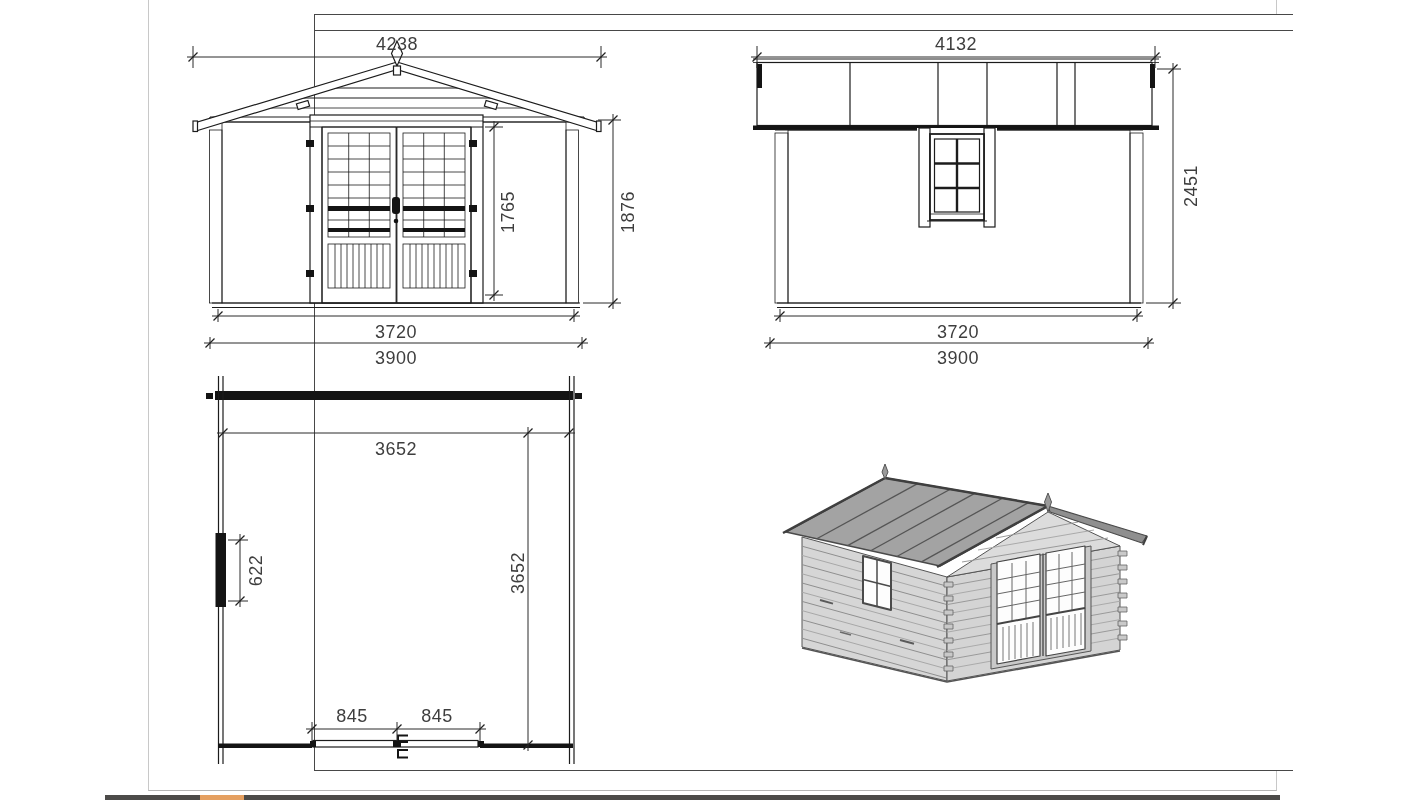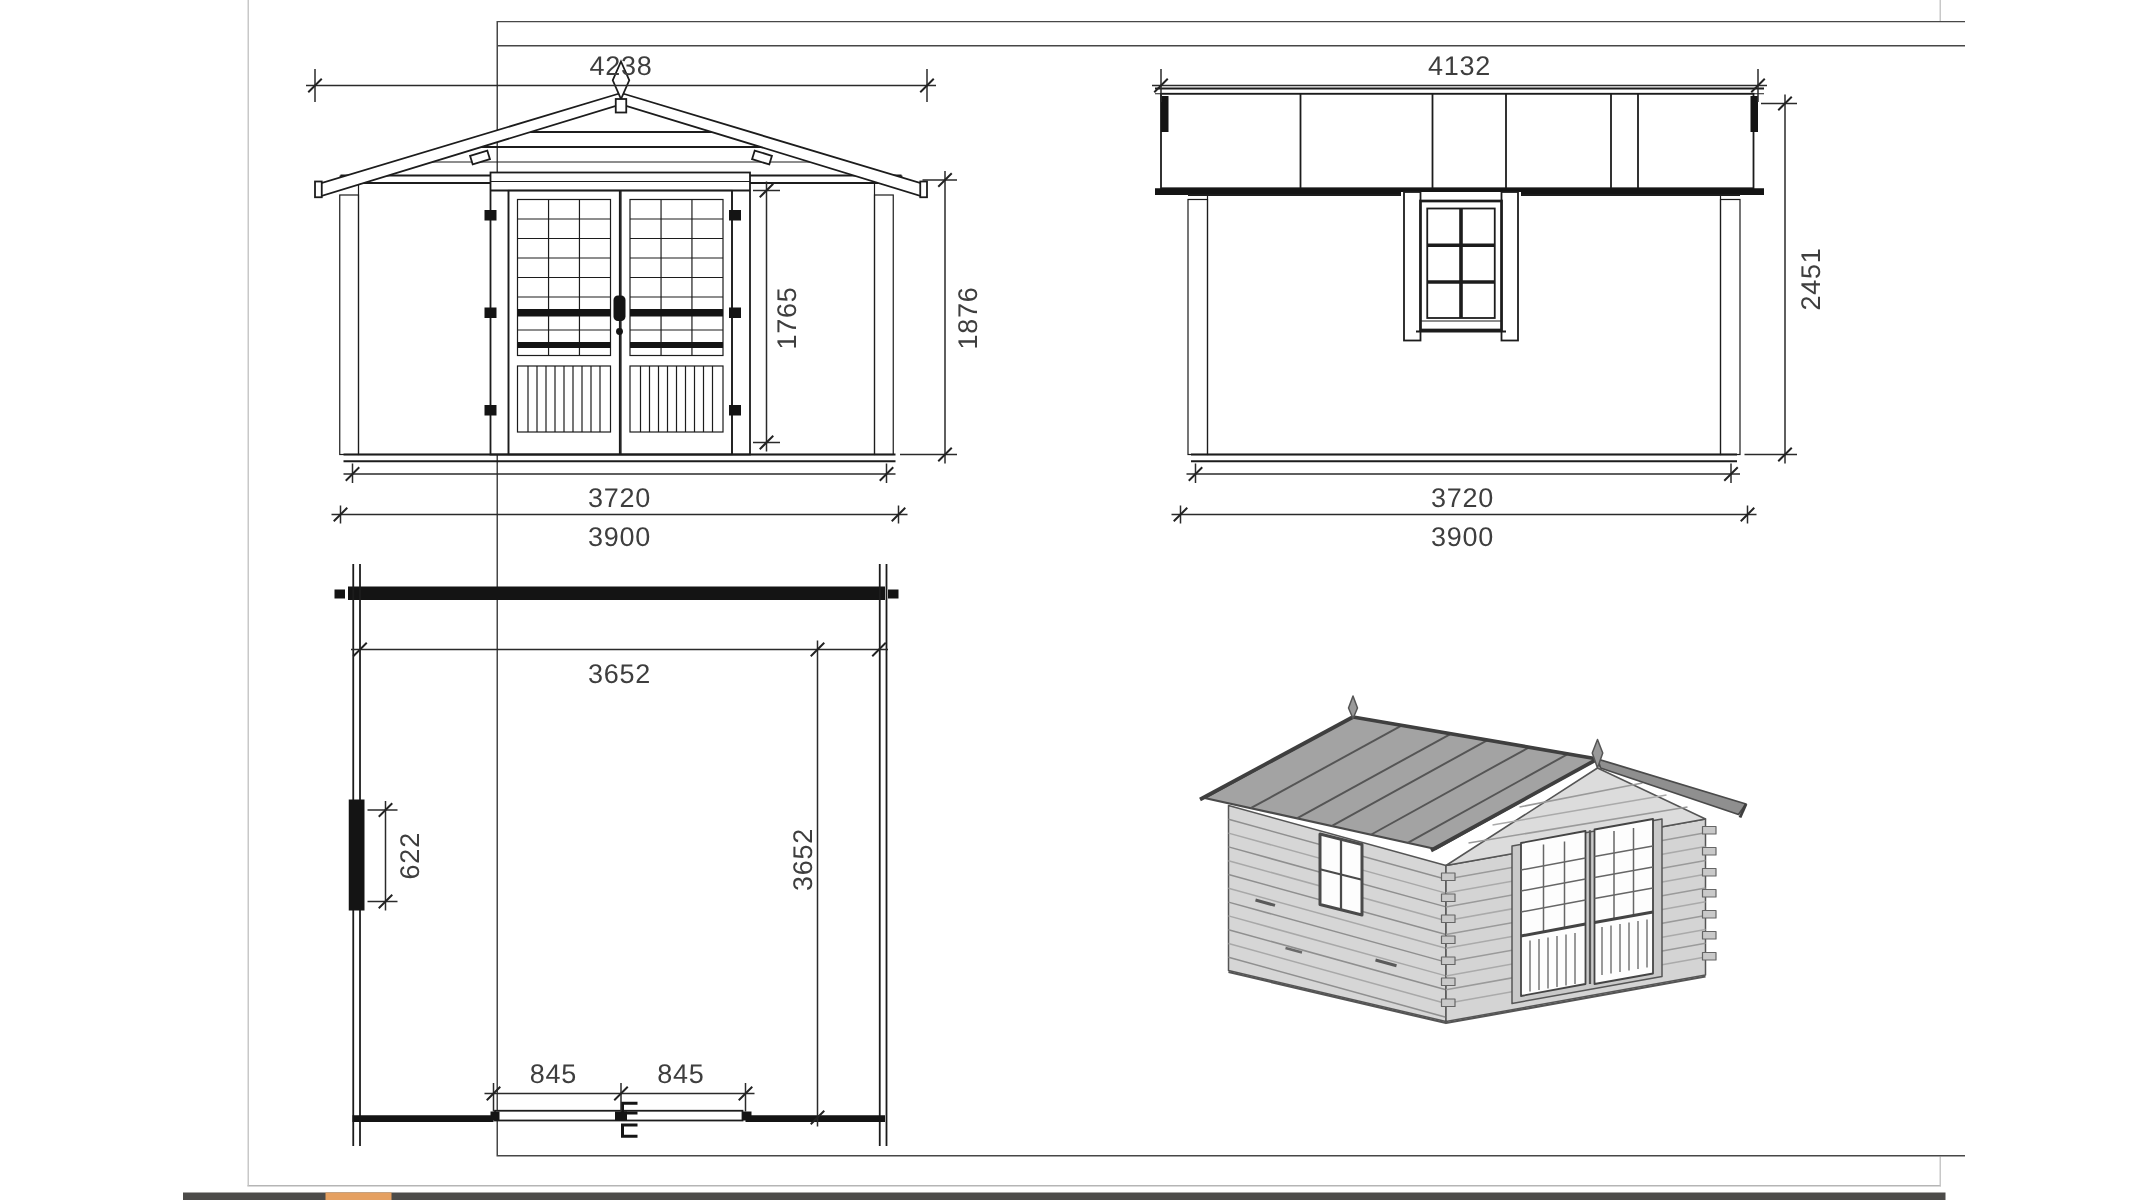--- a/index.html
+++ b/index.html
@@ -1,17 +1,17 @@
 <!DOCTYPE html>
 <html><head>
 <meta charset="utf-8">
 <style>
   html,body{margin:0;padding:0;background:#ffffff;}
   .canvas{position:relative;width:1293px;height:800px;background:#ffffff;overflow:hidden;
-          font-family:"Liberation Sans",sans-serif;margin-left:17px;}
+          font-family:"Liberation Sans",sans-serif;}
   .page{position:absolute;left:148px;top:-4px;width:1129px;height:795px;background:#ffffff;
         border-left:1px solid #c8c8c8;border-right:1px solid #c8c8c8;border-bottom:1px solid #b5b5b5;box-sizing:border-box;}
   .frame{position:absolute;left:165px;top:18px;width:1093px;height:757px;
          border:1.6px solid #474747;box-sizing:border-box;background:#ffffff;}
   .titlestrip{position:absolute;left:0;top:0;width:100%;height:16px;border-bottom:1.6px solid #474747;box-sizing:border-box;background:#ffffff;}
   .drawing-svg{position:absolute;left:0;top:0;width:1422px;height:800px;pointer-events:none;}
   .taskbar{position:absolute;left:105px;top:795px;width:1175px;height:5px;background:#4c4b49;z-index:20;}
   .taskbar-accent{position:absolute;left:95px;top:0;width:44px;height:5px;background:#e5a061;}
   
   .ln{stroke:#1c1c1c;stroke-width:1.2;fill:none;}

